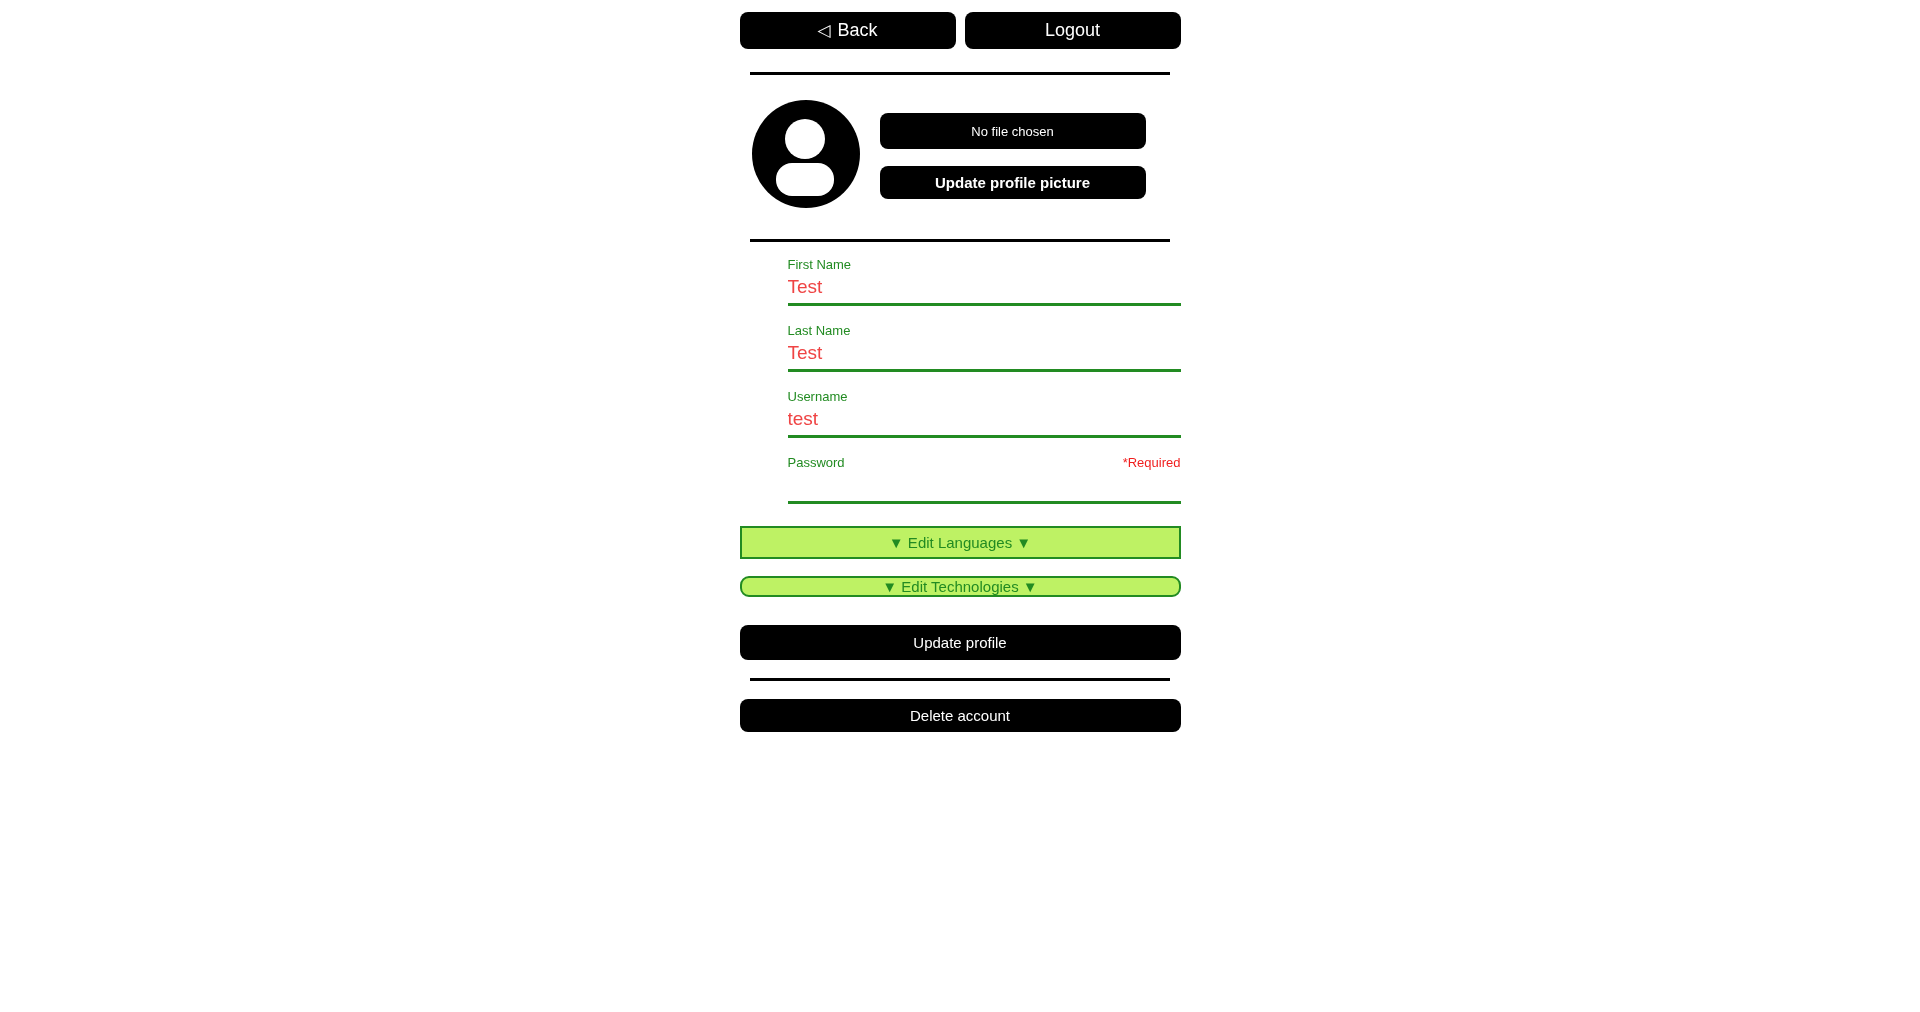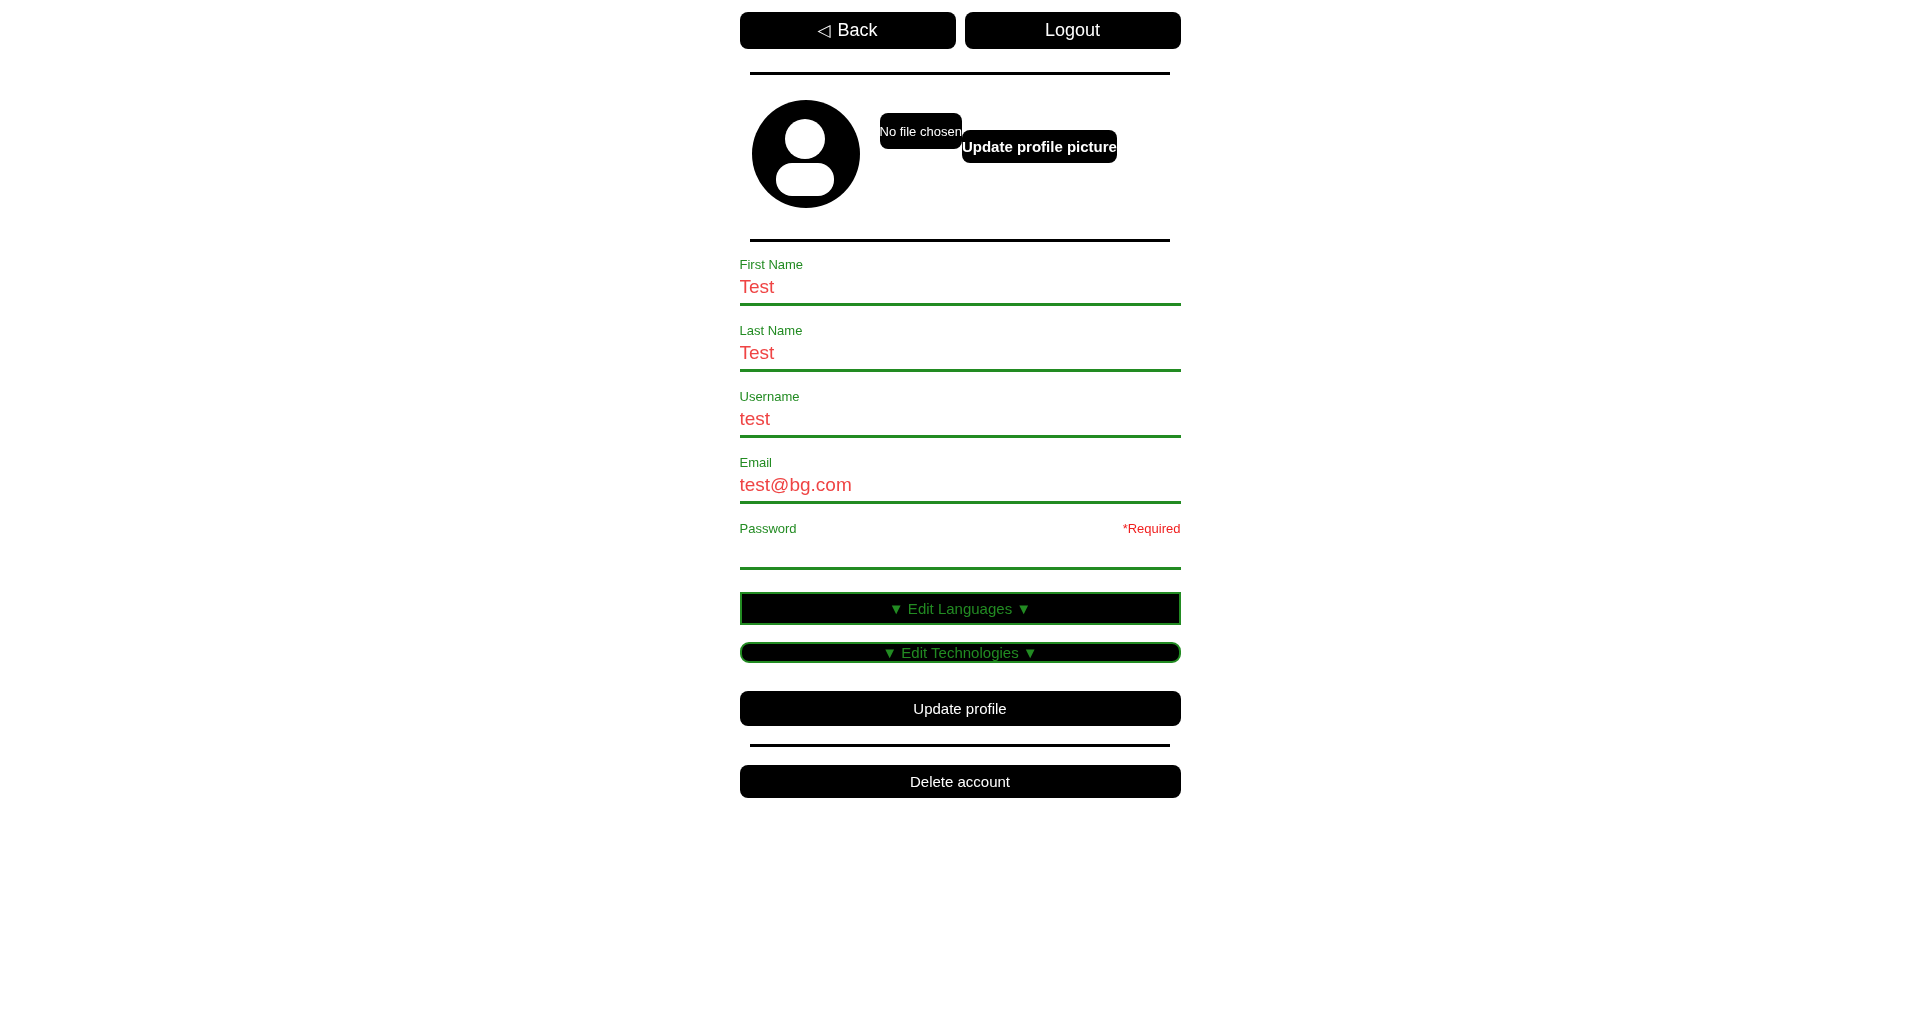--- a/index.html
+++ b/index.html
@@ -68,38 +68,39 @@
   .avatar {
     width: 108px;
     height: 108px;
     flex: none;
   }
   .picture-buttons {
     width: 266px;
     margin-left: 20px;
     padding-top: 13px;
     display: flex;
-    flex-direction: row;
+    flex-direction: column;
   }
   .file-button {
     height: 36px;
     font-size: 13px;
   }
   .update-picture-button {
     height: 33px;
     margin-top: 17px;
     font-size: 15px;
     font-weight: bold;
   }
   
   .form { margin-top: 15px; }
   .field {
     border-bottom: 3px solid #228B22;
     padding-bottom: 2px;
     margin-bottom: 17px;
+    margin-left: 48px;
   }
   .field-label-row {
     display: flex;
     justify-content: space-between;
     align-items: baseline;
   }
   .field-label {
     font-size: 13px;
     line-height: 16px;
     color: #228B22;
@@ -118,21 +119,21 @@
     font-family: "Liberation Sans", sans-serif;
     font-size: 19px;
     color: #ef4444;
     background: transparent;
     padding: 0;
   }
   
   .btn-green-outline {
     display: block;
     width: 100%;
-    background: #000000;
+    background: #bef264;
     border: 2px solid #228B22;
     color: #228B22;
     font-family: "Liberation Sans", sans-serif;
     font-size: 15px;
     text-align: center;
     cursor: pointer;
   }
   .edit-languages-button {
     margin-top: 22px;
     height: 33px;
@@ -211,26 +212,20 @@
         <input type="text" value="Test" style="">
       </div>
 
       <div class="field">
         <div class="field-label-row">
           <label class="field-label">Username</label>
         </div>
         <input type="text" value="test" style="">
       </div>
 
-      <div class="field">
-        <div class="field-label-row">
-          <label class="field-label">Email</label>
-        </div>
-        <input type="text" value="test@bg.com" style="">
-      </div>
 
       <div class="field">
         <div class="field-label-row">
           <label class="field-label">Password</label>
           <span class="required-note">*Required</span>
         </div>
         <input type="password" value="" style="">
       </div>
 
       <button class="btn-green-outline edit-languages-button">▼ Edit Languages ▼</button>

